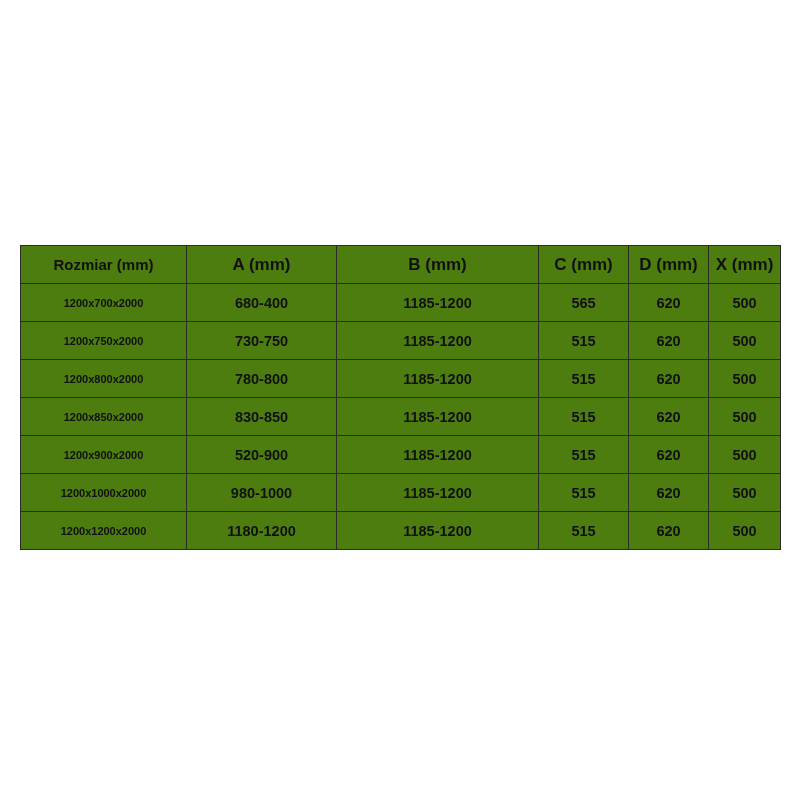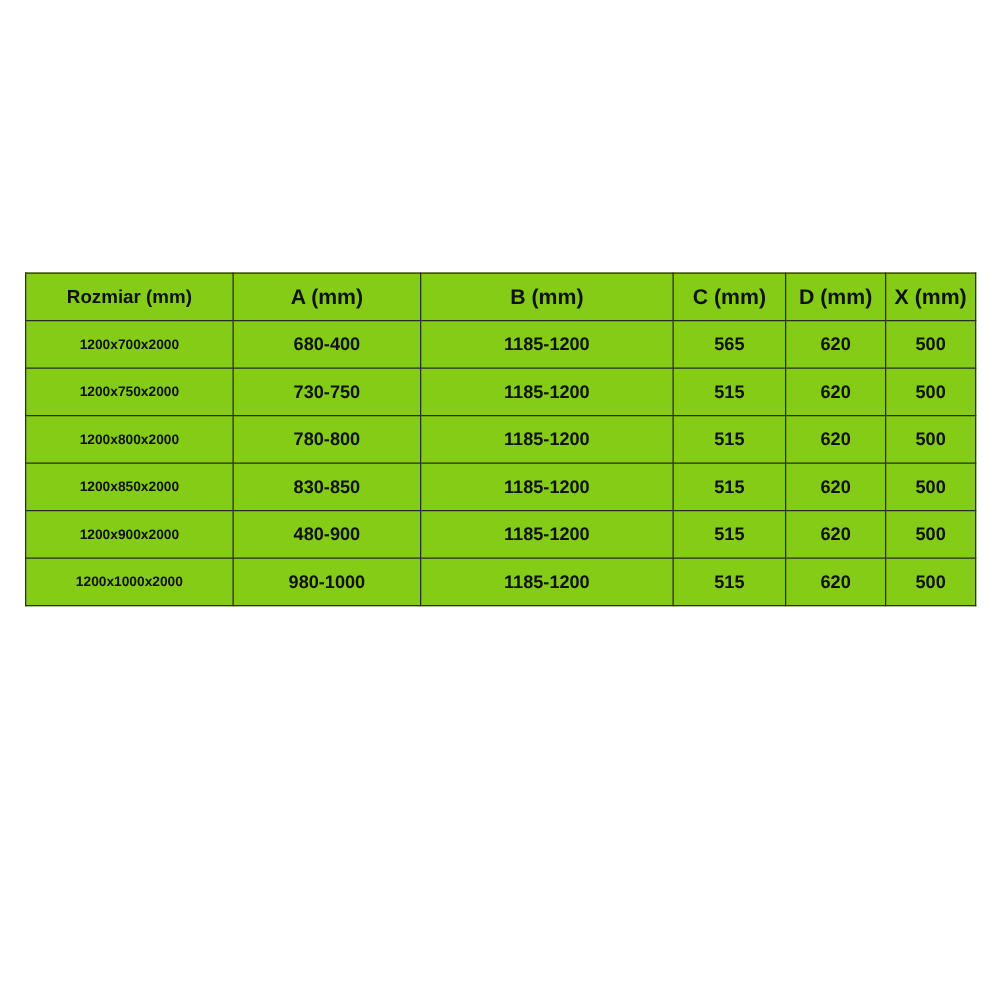--- a/index.html
+++ b/index.html
@@ -24,21 +24,22 @@
   .table-wrap {
     position: absolute;
     left: 20px;
     top: 218px;
     width: 760px;
   }
   table.spec {
     border-collapse: collapse;
     table-layout: fixed;
     width: 760px;
-    background: #84cc16;
+    background: #4d7c0f;
+    margin-top: 27px;
   }
   table.spec col.c0 { width: 166px; }
   table.spec col.c1 { width: 150px; }
   table.spec col.c2 { width: 202px; }
   table.spec col.c3 { width: 90px; }
   table.spec col.c4 { width: 80px; }
   table.spec col.c5 { width: 72px; }
 
   table.spec th,
   table.spec td {
@@ -118,30 +119,38 @@
         <tr>
           <td class="size">1200x850x2000</td>
           <td>830-850</td>
           <td>1185-1200</td>
           <td>515</td>
           <td>620</td>
           <td>500</td>
         </tr>
         <tr>
           <td class="size">1200x900x2000</td>
-          <td>480-900</td>
+          <td>520-900</td>
           <td>1185-1200</td>
           <td>515</td>
           <td>620</td>
           <td>500</td>
         </tr>
         <tr>
           <td class="size">1200x1000x2000</td>
           <td>980-1000</td>
           <td>1185-1200</td>
           <td>515</td>
           <td>620</td>
           <td>500</td>
         </tr>
+        <tr>
+          <td class="size">1200x1200x2000</td>
+          <td>1180-1200</td>
+          <td>1185-1200</td>
+          <td>515</td>
+          <td>620</td>
+          <td>500</td>
+        </tr>
       </tbody>
     </table>
   </div>
 </div>
 
 </body></html>

